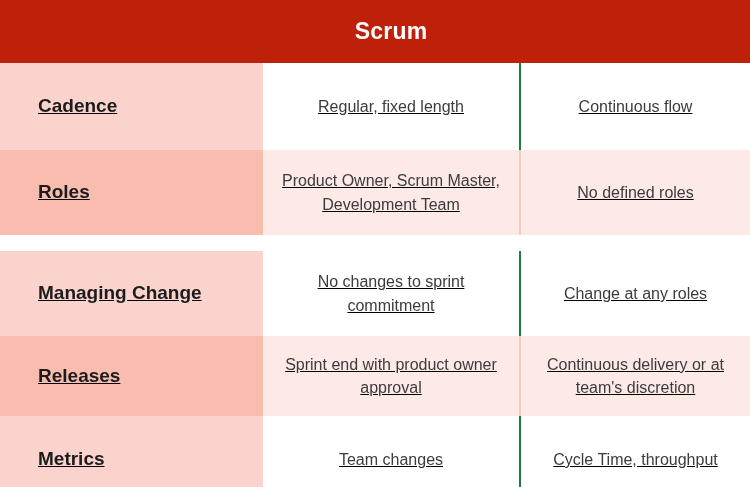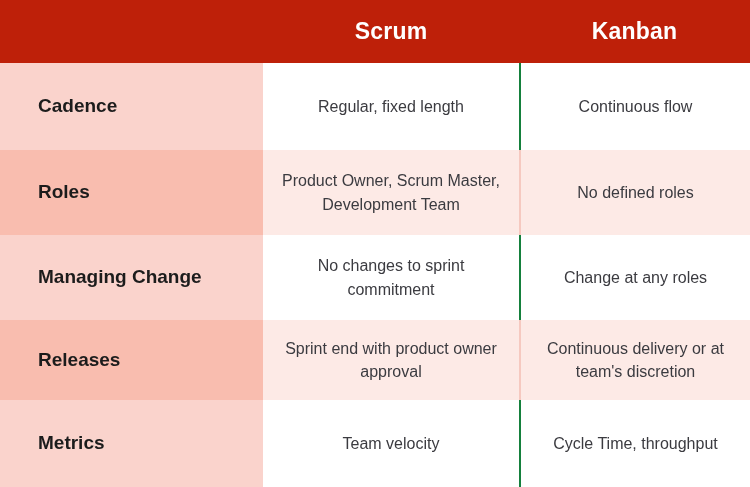--- a/index.html
+++ b/index.html
@@ -48,24 +48,25 @@
   
   .table-body {
     display: flex;
     flex-direction: column;
     flex: 1 1 auto;
   }
   .table-row {
     display: flex;
     flex: 1 1 auto;
     min-height: 0;
+    text-decoration: underline;
   }
   .row-h-1 { flex: 0 0 87px; }
   .row-h-2 { flex: 0 0 85px; }
-  .row-h-3 { flex: 0 0 85px; }
+  .row-h-3 { flex: 0 0 85px; margin-top: 16px; }
   .row-h-4 { flex: 0 0 80px; }
   .row-h-5 { flex: 0 0 87px; }
 
   .cell {
     box-sizing: border-box;
     display: flex;
     align-items: center;
   }
 
   
@@ -116,23 +117,20 @@
 
 <div class="comparison-table">
 
   <div class="table-header">
     <div class="header-cell col-label">
       <span class="header-title"></span>
     </div>
     <div class="header-cell col-scrum">
       <span class="header-title">Scrum</span>
     </div>
-    <div class="header-cell col-kanban">
-      <span class="header-title">Kanban</span>
-    </div>
   </div>
 
   <div class="table-body">
 
     <div class="table-row row-h-1 tint-light">
       <div class="cell cell-label">
         <span class="label-text">Cadence</span>
       </div>
       <div class="cell cell-value cell-scrum">
         <span class="value-text">Regular, fixed length</span>
@@ -176,21 +174,21 @@
       <div class="cell cell-value cell-kanban">
         <span class="value-text">Continuous delivery or at team's discretion</span>
       </div>
     </div>
 
     <div class="table-row row-h-5 tint-light">
       <div class="cell cell-label">
         <span class="label-text">Metrics</span>
       </div>
       <div class="cell cell-value cell-scrum">
-        <span class="value-text">Team velocity</span>
+        <span class="value-text">Team changes</span>
       </div>
       <div class="cell cell-value cell-kanban">
         <span class="value-text">Cycle Time, throughput</span>
       </div>
     </div>
 
   </div>
 </div>
 
 </body></html>

